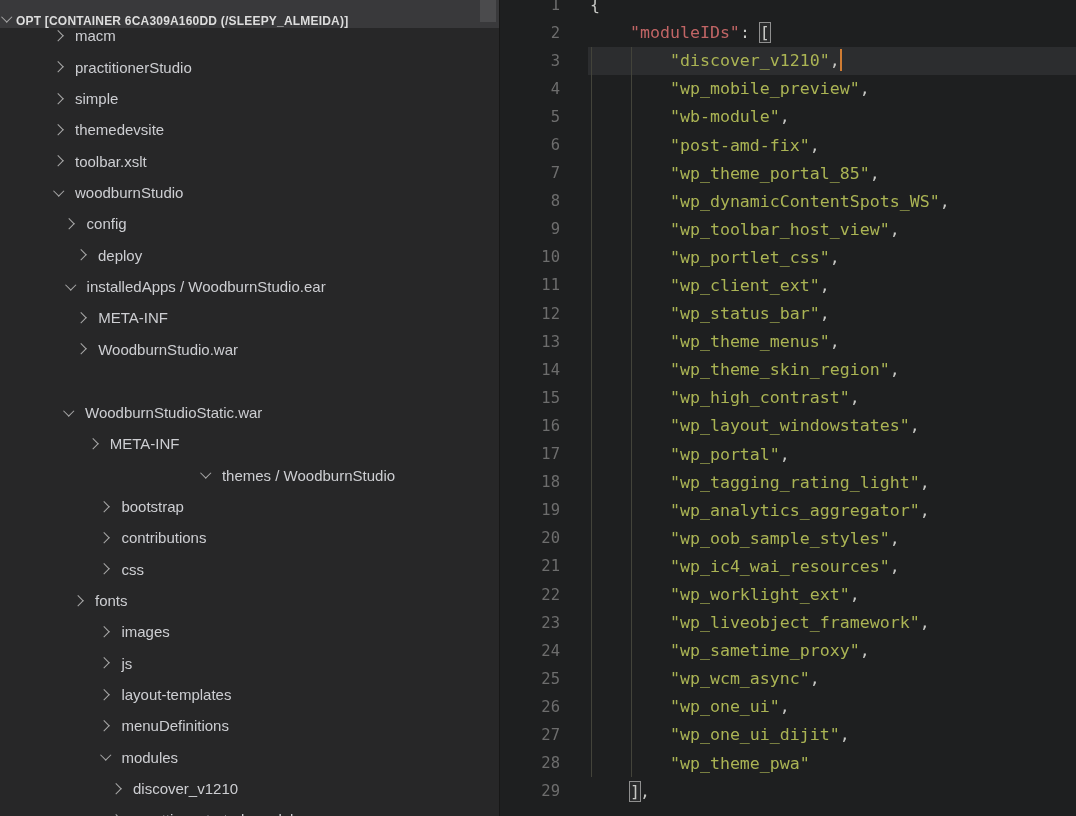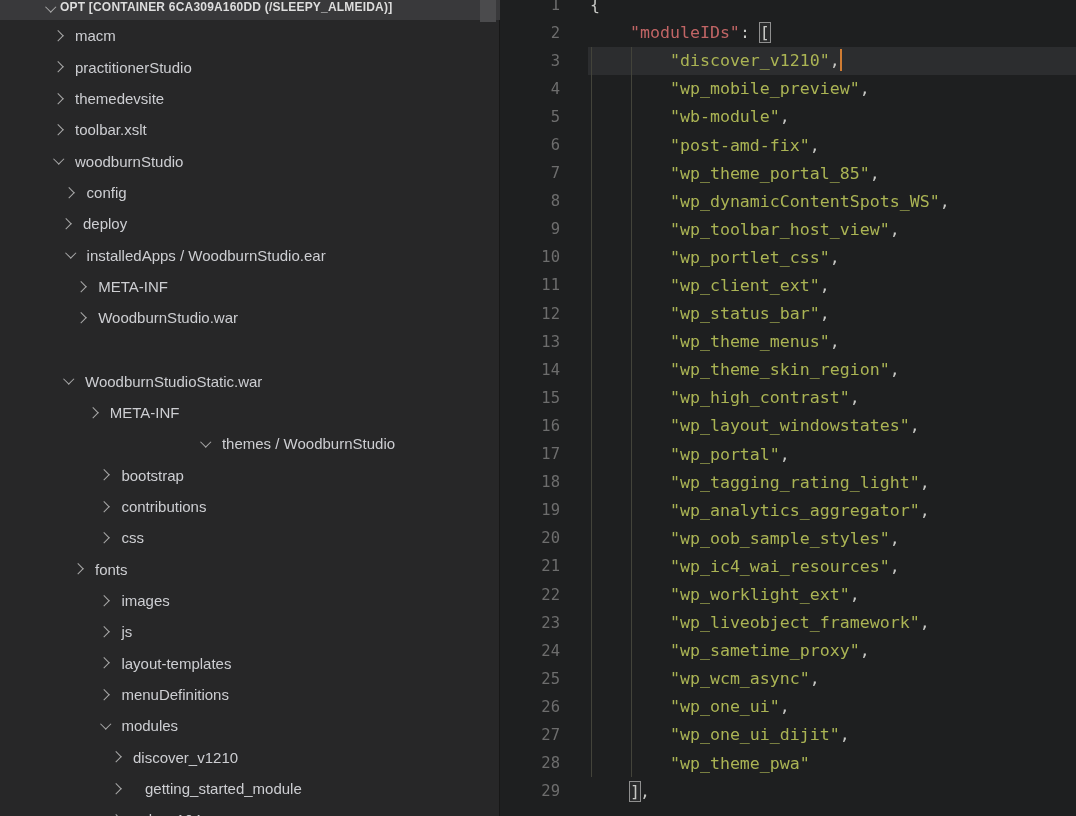--- a/index.html
+++ b/index.html
@@ -2,23 +2,23 @@
 <html><head>
 <meta charset="utf-8">
 <style>
   html,body{margin:0;padding:0;background:#141414;}
   #stage{position:relative;width:1076px;height:816px;overflow:hidden;
          font-family:"Liberation Sans",sans-serif;background:var(--editor-bg,#1e1f20);}
 
   
   .sidebar{position:absolute;left:0;top:0;width:500px;height:816px;
            background:var(--sidebar-bg,#272728);border-right:1px solid #171717;box-sizing:border-box;}
-  .sb-header{position:absolute;left:0;top:0;width:100%;height:20px;
-             background:var(--header-bg,#39393b);display:flex;align-items:flex-start;
-             color:#dddddd;font-size:12px;font-weight:bold;letter-spacing:.2px;white-space:nowrap;padding-left:44px;}
+  .sb-header{position:absolute;left:0;top:0;width:100%;height:28px;
+             background:var(--header-bg,#39393b);display:flex;align-items:flex-end;
+             color:#dddddd;font-size:12px;font-weight:bold;letter-spacing:.2px;white-space:nowrap;}
   .sb-header .tw-wrap{margin-left:-2px;}
   .sb-thumb{position:absolute;right:3px;top:0;width:16px;height:22px;background:#4b4b4d;z-index:5;}
   .tree{position:absolute;left:0;top:20px;width:100%;}
   .tree-row{height:31.35px;display:flex;align-items:center;color:var(--tree-fg,#cdced2);
             font-size:15px;white-space:nowrap;cursor:pointer;}
   .tw-wrap{width:18px;height:18px;display:inline-flex;align-items:center;justify-content:center;flex:0 0 18px;}
   .tw{width:6.5px;height:6.5px;border-right:1.6px solid #a9a9a9;border-bottom:1.6px solid #a9a9a9;display:block;}
   .tw.collapsed{transform:rotate(-45deg);margin-left:-3px;}
   .tw.expanded{transform:rotate(45deg);margin-top:-4px;}
   .tree-label{margin-left:7px;}
@@ -65,41 +65,47 @@
         <div class="tree-row" style="padding-left: 50px;">
           <span class="tw-wrap">
             <span class="tw collapsed"></span>
           </span>
           <span class="tree-label">practitionerStudio</span>
         </div>
         <div class="tree-row" style="padding-left: 50px;">
           <span class="tw-wrap">
             <span class="tw collapsed"></span>
           </span>
+          <span class="tree-label">simple</span>
+        </div>
+        <div class="tree-row" style="padding-left: 50px;">
+          <span class="tw-wrap">
+            <span class="tw collapsed"></span>
+          </span>
           <span class="tree-label">themedevsite</span>
         </div>
         <div class="tree-row" style="padding-left: 50px;">
           <span class="tw-wrap">
             <span class="tw collapsed"></span>
           </span>
           <span class="tree-label">toolbar.xslt</span>
         </div>
         <div class="tree-row" style="padding-left: 50px;">
           <span class="tw-wrap">
             <span class="tw expanded"></span>
           </span>
           <span class="tree-label">woodburnStudio</span>
         </div>
         <div class="tree-row" style="padding-left: 61.6px;">
           <span class="tw-wrap">
             <span class="tw collapsed"></span>
           </span>
           <span class="tree-label">config</span>
         </div>
-        <div class="tree-row" style="padding-left: 58px; text-align: right;">
+        <div class="tree-row" style="padding-left: 73px; text-align: right;">
           <span class="tw-wrap">
             <span class="tw collapsed"></span>
           </span>
           <span class="tree-label">deploy</span>
         </div>
         <div class="tree-row" style="padding-left: 61.6px;">
           <span class="tw-wrap">
             <span class="tw expanded"></span>
           </span>
           <span class="tree-label">installedApps / WoodburnStudio.ear</span>

